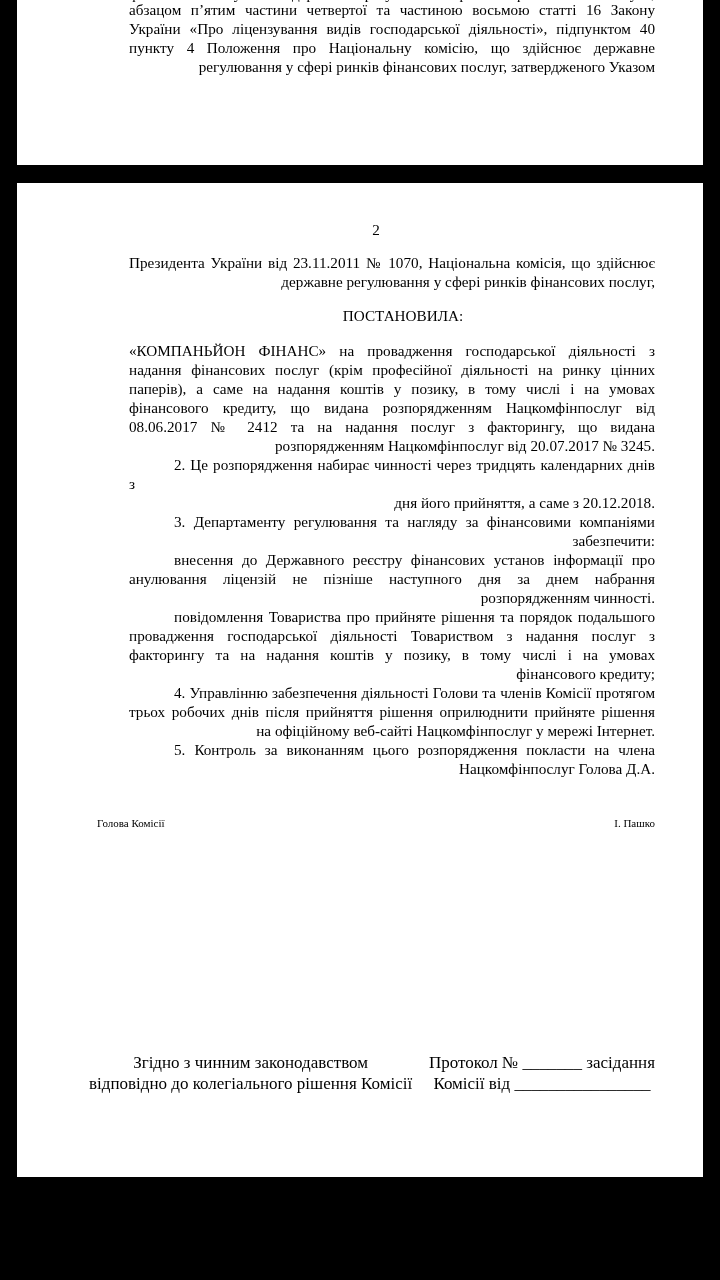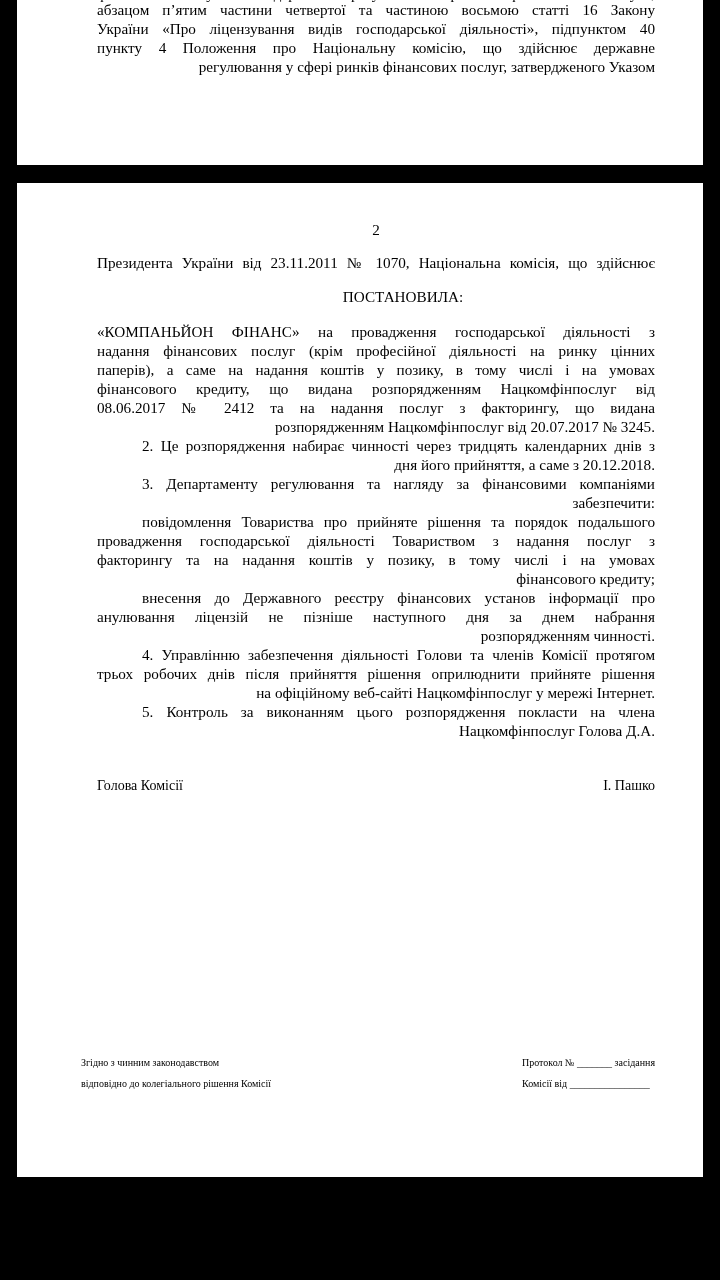--- a/index.html
+++ b/index.html
@@ -17,65 +17,67 @@
     width:686px;
     background:#ffffff;
     box-sizing:border-box;
   }
   #page1 { top:0; height:165px; padding:0 48px 0 80px; overflow:hidden; }
   #page2 { top:183px; height:994px; padding:37px 48px 0 80px; }
   .ln {
     font-size:15.2px;
     line-height:19px;
   }
-  .j { text-align:justify; text-align-last:justify; }
+  .j { text-align:justify; text-align-last:justify;margin-left:32px; }
   .l { text-align:right; }
   .ind { text-indent:45px; }
   .center { text-align:center; text-align-last:center; }
   .sliver {
     position:absolute;
     top:-16px; left:80px; right:48px;
     height:19px;
   }
   #heading { margin-top:15px; padding-left:54px; }
   #intro { margin-top:14px; }
   #blocks { margin-top:16px; }
   .sig {
     display:flex;
     justify-content:space-between;
     margin-top:36px;
-    font-size:14px;
+    font-size:11px;
     line-height:19px;
   }
   .footer {
     position:absolute;
-    left:64px; right:48px; top:869px;
+    left:72px; right:48px; top:869px;
     display:flex;
     justify-content:space-between;
-    font-size:10px;
+    font-size:17px;
     line-height:21px;
+    text-align:center;
   }
   .footer .col div { white-space:nowrap; }
 </style>
 </head>
 <body>
 
 <div class="page" id="page1">
   <div class="ln j sliver">фінансові послуги та державне регулювання ринків фінансових послуг»,</div>
   <div class="ln j">абзацом п’ятим частини четвертої та частиною восьмою статті 16 Закону</div>
   <div class="ln j">України «Про ліцензування видів господарської діяльності», підпунктом 40</div>
   <div class="ln j">пункту 4 Положення про Національну комісію, що здійснює державне</div>
   <div class="ln l">регулювання у сфері ринків фінансових послуг, затвердженого Указом</div>
 </div>
 
 <div class="page" id="page2">
   <div class="ln center">2</div>
 
   <div id="intro">
     <div class="ln j">Президента України від 23.11.2011 № 1070, Національна комісія, що здійснює</div>
+    <div class="ln l">державне регулювання у сфері ринків фінансових послуг,</div>
   </div>
 
   <div id="heading" class="ln center">ПОСТАНОВИЛА:</div>
 
   <div id="blocks">
     <div>
       <div class="ln j">«КОМПАНЬЙОН ФІНАНС» на провадження господарської діяльності з</div>
       <div class="ln j">надання фінансових послуг (крім професійної діяльності на ринку цінних</div>
       <div class="ln j">паперів), а саме на надання коштів у позику, в тому числі і на умовах</div>
       <div class="ln j">фінансового кредиту, що видана розпорядженням Нацкомфінпослуг від</div>
@@ -84,29 +86,29 @@
     </div>
     <div>
       <div class="ln j ind">2. Це розпорядження набирає чинності через тридцять календарних днів з</div>
       <div class="ln l">дня його прийняття, а саме з 20.12.2018.</div>
     </div>
     <div>
       <div class="ln j ind">3. Департаменту регулювання та нагляду за фінансовими компаніями</div>
       <div class="ln l">забезпечити:</div>
     </div>
     <div>
+      <div class="ln j ind">внесення до Державного реєстру фінансових установ інформації про</div>
+      <div class="ln j">анулювання ліцензій не пізніше наступного дня за днем набрання</div>
+      <div class="ln l">розпорядженням чинності.</div>
+    </div>
+    <div>
       <div class="ln j ind">повідомлення Товариства про прийняте рішення та порядок подальшого</div>
       <div class="ln j">провадження господарської діяльності Товариством з надання послуг з</div>
       <div class="ln j">факторингу та на надання коштів у позику, в тому числі і на умовах</div>
       <div class="ln l">фінансового кредиту;</div>
-    </div>
-    <div>
-      <div class="ln j ind">внесення до Державного реєстру фінансових установ інформації про</div>
-      <div class="ln j">анулювання ліцензій не пізніше наступного дня за днем набрання</div>
-      <div class="ln l">розпорядженням чинності.</div>
     </div>
     <div>
       <div class="ln j ind">4. Управлінню забезпечення діяльності Голови та членів Комісії протягом</div>
       <div class="ln j">трьох робочих днів після прийняття рішення оприлюднити прийняте рішення</div>
       <div class="ln l">на офіційному веб-сайті Нацкомфінпослуг у мережі Інтернет.</div>
     </div>
     <div>
       <div class="ln j ind">5. Контроль за виконанням цього розпорядження покласти на члена</div>
       <div class="ln l">Нацкомфінпослуг Голова Д.А.</div>
     </div>

